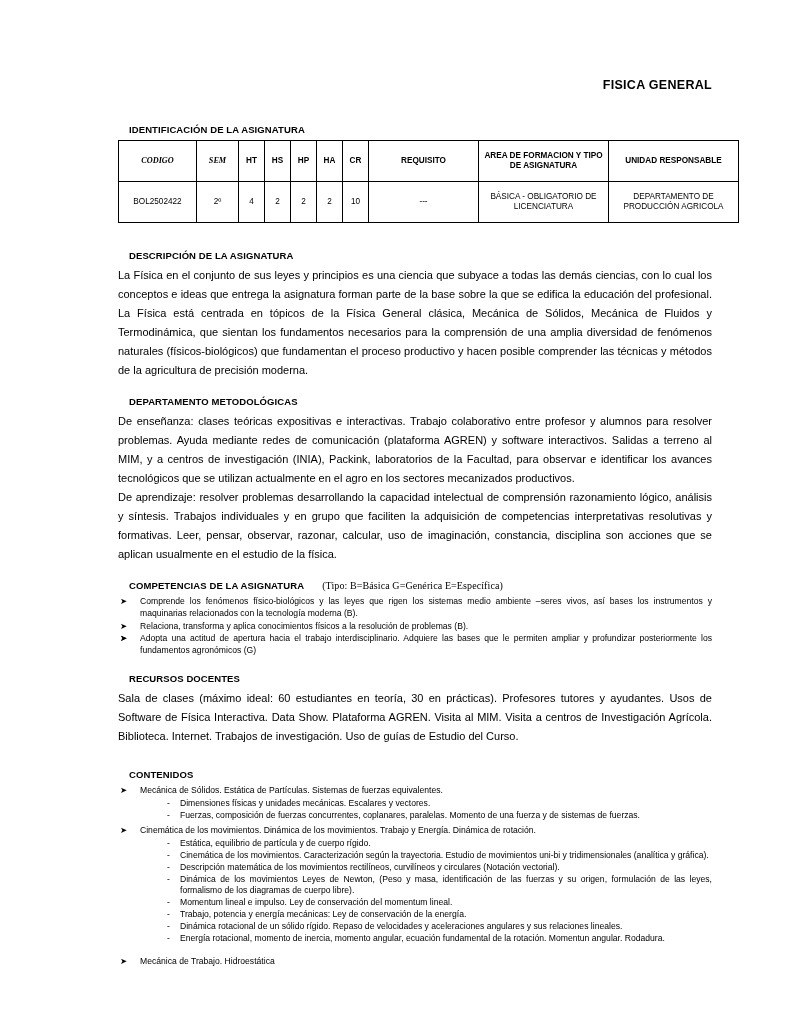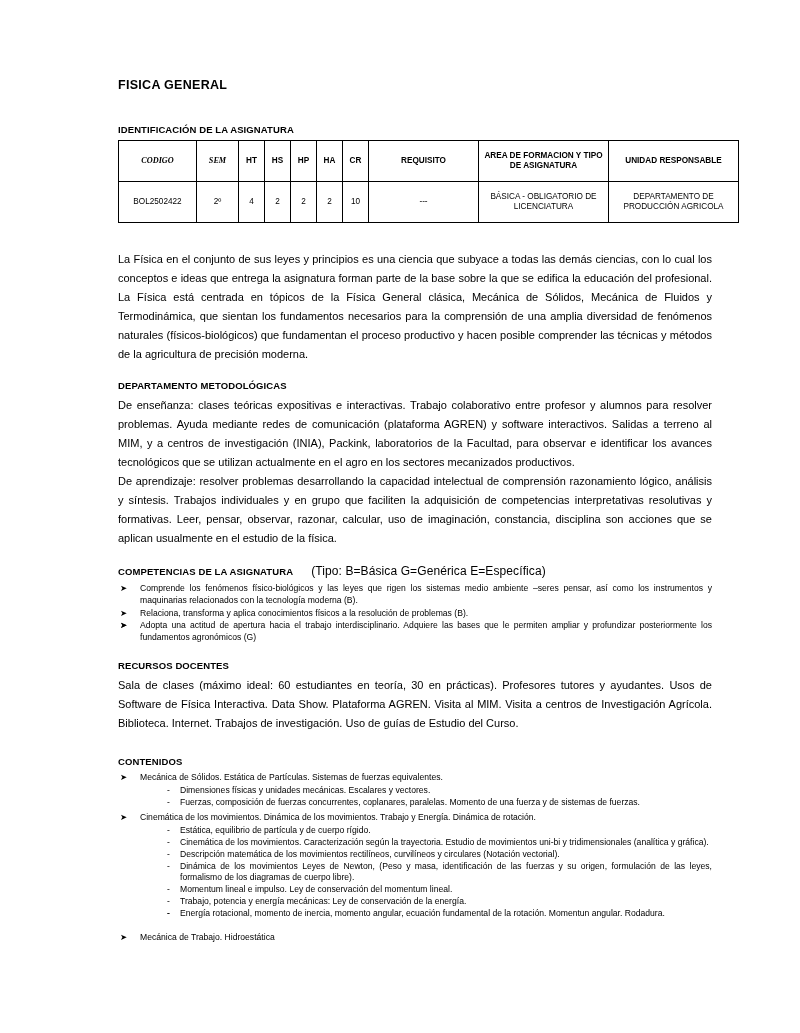--- a/index.html
+++ b/index.html
@@ -14,36 +14,37 @@
     color: #000000;
   }
   .page {
     position: relative;
     width: 800px;
     height: 1033px;
     box-sizing: border-box;
     padding: 78px 88px 20px 118px;
   }
   .doc-title {
-    text-align: left;
+    text-align: right;
     font-size: 12.5px;
     font-weight: bold;
     letter-spacing: 0.3px;
     margin: 0 0 32px 0;
   }
   .section-head {
     font-size: 9.5px;
     font-weight: bold;
-    margin: 0 0 5px 0;
+    margin: 0 0 5px 11px;
     letter-spacing: 0.1px;
   }
   .section-head .note {
     font-weight: normal;
-    font-size: 12px;
+    font-size: 10px;
     padding-left: 18px;
+    font-family: Liberation Serif, serif;
   }
   .block {
     margin-bottom: 16px;
   }
   p.body {
     font-size: 11px;
     line-height: 19px;
     text-align: justify;
     margin: 0;
   }
@@ -175,33 +176,34 @@
           <td>BÁSICA - OBLIGATORIO DE LICENCIATURA</td>
           <td>DEPARTAMENTO DE PRODUCCIÓN AGRICOLA</td>
         </tr>
       </tbody>
     </table>
   </div>
 
   <div class="gap-md"></div>
 
   <div class="block">
+    <div class="section-head">DESCRIPCIÓN DE LA ASIGNATURA</div>
     <p class="body">La Física en el conjunto de sus leyes y principios es una ciencia que subyace a todas las demás ciencias, con lo cual los conceptos e ideas que entrega la asignatura forman parte de la base sobre la que se edifica la educación del profesional. La Física está centrada en tópicos de la Física General clásica, Mecánica de Sólidos, Mecánica de Fluidos y Termodinámica, que sientan los fundamentos necesarios para la comprensión de una amplia diversidad de fenómenos naturales (físicos-biológicos) que fundamentan el proceso productivo y hacen posible comprender las técnicas y métodos de la agricultura de precisión moderna.</p>
   </div>
 
   <div class="block">
     <div class="section-head">DEPARTAMENTO METODOLÓGICAS</div>
     <p class="body"><span class="ital">De enseñanza:</span><span> clases teóricas expositivas e interactivas. Trabajo colaborativo   entre profesor y alumnos para   resolver problemas. Ayuda mediante  redes de   comunicación (plataforma AGREN) y software interactivos. Salidas a terreno al MIM, y a centros de investigación (INIA), Packink, laboratorios de la Facultad, para observar e identificar los avances tecnológicos   que se utilizan actualmente en  el agro  en  los sectores mecanizados productivos.</span></p>
     <p class="body"><span class="ital">De aprendizaje:</span><span> resolver problemas desarrollando la capacidad intelectual de  comprensión razonamiento lógico, análisis y síntesis. Trabajos individuales y en grupo que faciliten la adquisición de competencias interpretativas resolutivas y formativas. Leer, pensar, observar, razonar, calcular,   uso de imaginación, constancia, disciplina son acciones que se aplican usualmente en el estudio de la física.</span></p>
   </div>
 
   <div class="block">
     <div class="section-head"><span>COMPETENCIAS DE LA ASIGNATURA</span><span class="note">(Tipo:  B=Básica  G=Genérica  E=Específica)</span></div>
     <ul class="arrow">
-      <li><span class="marker">➤</span><span>Comprende los fenómenos físico-biológicos y las leyes que rigen los sistemas medio ambiente –seres pensar, así como los instrumentos y maquinarias relacionados con la tecnología moderna (B).</span></li>
+      <li><span class="marker">➤</span><span>Comprende los fenómenos físico-biológicos y las leyes que rigen los sistemas medio ambiente –seres vivos, así bases los instrumentos y maquinarias relacionados con la tecnología moderna (B).</span></li>
       <li><span class="marker">➤</span><span>Relaciona, transforma y aplica conocimientos físicos a la resolución de problemas (B).</span></li>
       <li><span class="marker">➤</span></li>
       <li><span class="marker">➤</span><span>Adopta una actitud de apertura hacia el trabajo interdisciplinario.   Adquiere las   bases que le permiten ampliar y profundizar posteriormente los fundamentos agronómicos (G)</span></li>
     </ul>
   </div>
 
   <div class="block">
     <div class="section-head">RECURSOS DOCENTES</div>
     <p class="body">Sala de clases (máximo   ideal: 60 estudiantes en teoría, 30 en prácticas).   Profesores tutores   y ayudantes. Usos de Software de Física Interactiva.   Data Show.   Plataforma AGREN.   Visita al MIM.   Visita a centros de Investigación Agrícola.   Biblioteca.   Internet.   Trabajos de investigación.   Uso de guías de Estudio del Curso.</p>
   </div>
@@ -227,21 +229,21 @@
         <span class="marker">➤</span>
         <span>Cinemática de los movimientos.  Dinámica de los movimientos. Trabajo y Energía. Dinámica de rotación.</span>
         <div class="sub-wrap">
           <ul class="dash">
             <li><span class="marker">-</span><span>Estática, equilibrio de partícula y de cuerpo rígido.</span></li>
             <li><span class="marker">-</span><span>Cinemática de los movimientos. Caracterización según la trayectoria. Estudio de movimientos uni-bi   y tridimensionales (analítica y gráfica).</span></li>
             <li><span class="marker">-</span><span>Descripción matemática de los movimientos rectilíneos, curvilíneos y circulares (Notación vectorial).</span></li>
             <li><span class="marker">-</span><span>Dinámica de los movimientos Leyes de Newton, (Peso y masa, identificación de las fuerzas y su origen, formulación de las leyes, formalismo de los diagramas de cuerpo libre).</span></li>
             <li><span class="marker">-</span><span>Momentum lineal e impulso. Ley de conservación del momentum lineal.</span></li>
             <li><span class="marker">-</span><span>Trabajo, potencia y energía   mecánicas: Ley de conservación de la energía.</span></li>
-            <li><span class="marker">-</span></li>
+            <li><span class="marker">-</span><span>Dinámica rotacional de un sólido rígido. Repaso de   velocidades y aceleraciones angulares y sus relaciones lineales.</span></li>
             <li><span class="marker">-</span><span>Energía rotacional, momento de inercia, momento angular, ecuación fundamental de la rotación. Momentun angular. Rodadura.</span></li>
           </ul>
         </div>
       </li>
 
       <li style="margin-top:12px;">
         <span class="marker">➤</span>
         <span>Mecánica de Trabajo. Hidroestática</span>
       </li>
     </ul>

